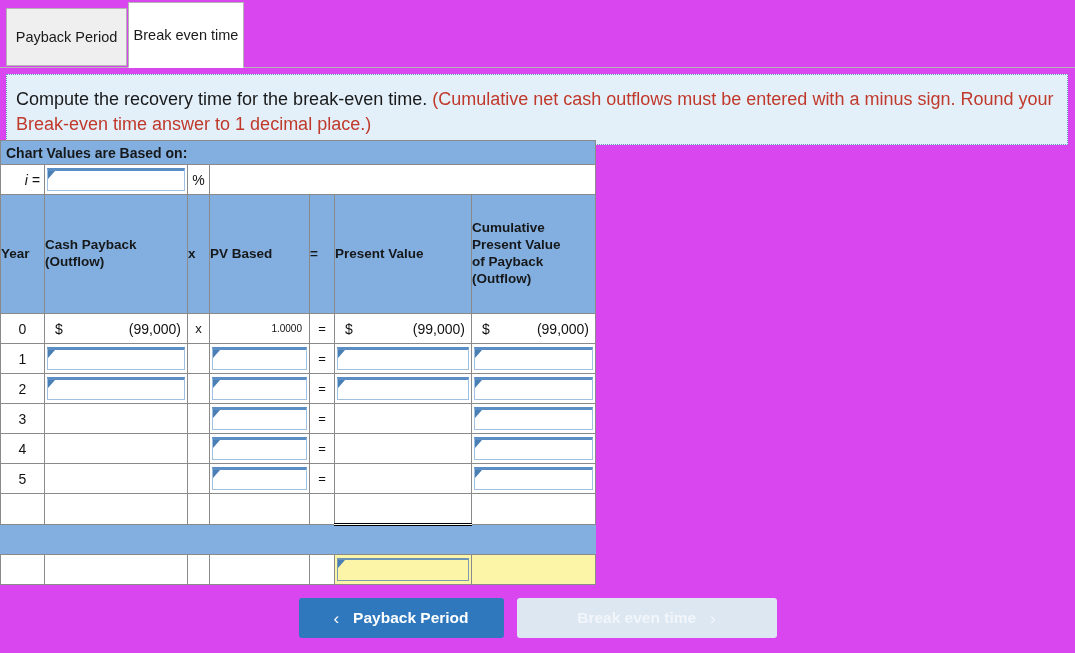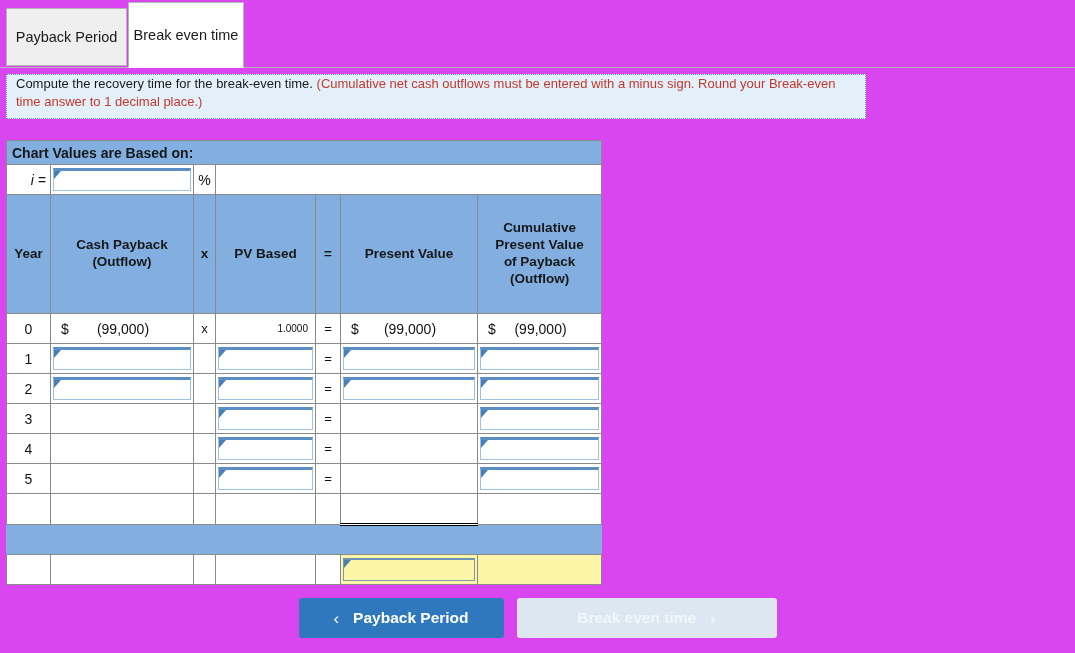--- a/index.html
+++ b/index.html
@@ -61,37 +61,37 @@
     width: 1075px;
     height: 1px;
     background: #b4b4b4;
   }
 
   
   .instruction {
     position: absolute;
     left: 6px;
     top: 74px;
-    width: 860px;
+    width: 1062px;
     box-sizing: border-box;
     background: #e3f0fa;
     border: 1px dotted #5f97c9;
-    padding: 0 9px 7px 9px;
-    font-size: 13px;
+    padding: 12px 9px 7px 9px;
+    font-size: 18px;
     line-height: 1.38;
     color: #1a1a1a;
   }
   .instruction .red {
     color: #c0392b;
   }
 
   
   .sheet {
     position: absolute;
-    left: 6px;
+    left: 0;
     top: 140px;
     width: 595px;
     border-collapse: collapse;
     table-layout: fixed;
     font-size: 13.5px;
     color: #111111;
     border-radius: 9px;
   }
   .sheet td {
     border: 1px solid #8a8a8a;
@@ -109,21 +109,20 @@
     height: 23px !important;
   }
   .bluecell {
     background: #82AFE0 !important;
   }
   .colhead {
     background: #82AFE0 !important;
     font-weight: bold;
     font-size: 13.5px;
     color: #16181a;
-    text-align: center;
     line-height: 1.25;
     height: 118px !important;
   }
   .yearcell {
     text-align: center;
     font-size: 14px;
   }
   .ilabel {
     text-align: right;
     padding-right: 4px !important;
@@ -144,21 +143,21 @@
     font-size: 14px;
   }
   .money .sym {
     position: absolute;
     left: 10px;
     top: 50%;
     transform: translateY(-50%);
   }
   .money .amt {
     display: block;
-    text-align: center;
+    text-align: right;
   }
   .numright {
     text-align: right;
     padding-right: 7px !important;
     font-size: 10px;
   }
   .totalline {
     border-bottom: 3px double #000000 !important;
   }
   .topline {

